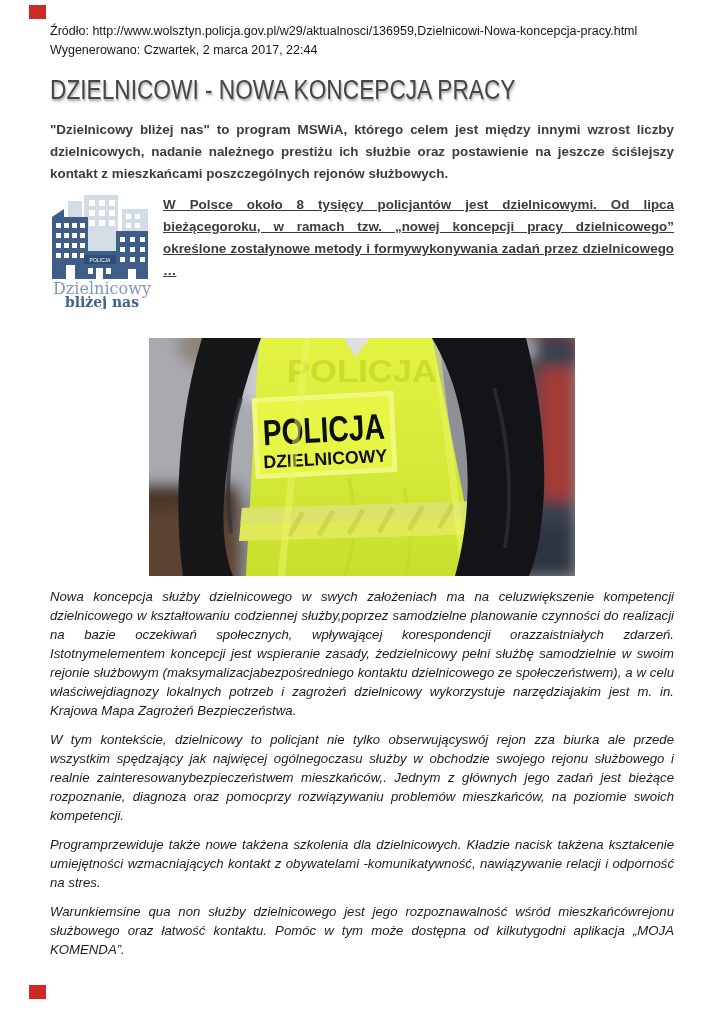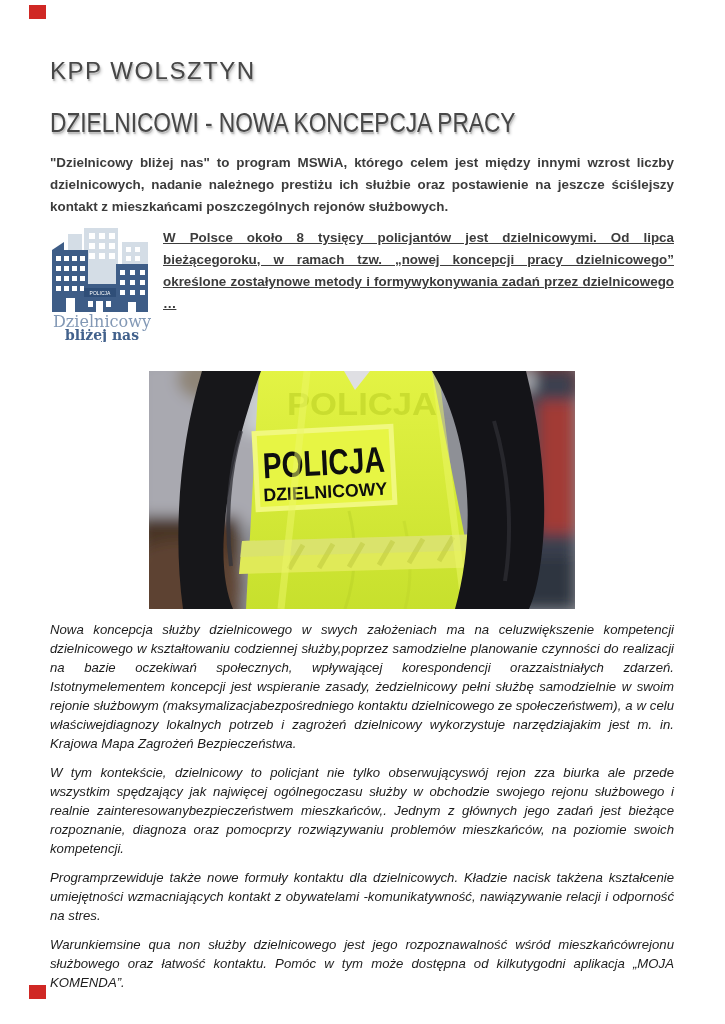--- a/index.html
+++ b/index.html
@@ -57,23 +57,24 @@
 </head>
 <body>
 
 <div class="page">
 
   <div class="corner-mark top"></div>
   <div class="corner-mark bottom"></div>
 
   <div class="content">
 
-    <h1 class="site-title">KPP WOLSZTYN</h1>
 
     <div class="meta">
+      <div>Źródło: http://www.wolsztyn.policja.gov.pl/w29/aktualnosci/136959,Dzielnicowi-Nowa-koncepcja-pracy.html</div>
+      <div>Wygenerowano: Czwartek, 2 marca 2017, 22:44</div>
     </div>
 
     <h2 class="article-title">DZIELNICOWI - NOWA KONCEPCJA PRACY</h2>
 
     <p class="lead">"Dzielnicowy bliżej nas" to program MSWiA, którego celem jest między innymi wzrost liczby dzielnicowych, nadanie należnego prestiżu ich służbie oraz postawienie na jeszcze ściślejszy kontakt z mieszkańcami poszczególnych rejonów służbowych.</p>
 
     <div class="intro-row">
       <div class="logo-box">
         <svg width="104" height="116" viewBox="0 0 104 116">
 
@@ -208,17 +209,17 @@
           <path d="M92,60 C80,100 76,150 82,195" stroke="#35353b" stroke-width="4" fill="none" opacity="0.8"></path>
           <path d="M345,50 C360,100 364,160 356,210" stroke="#2c2c32" stroke-width="4" fill="none" opacity="0.8"></path>
 
           <polygon points="195,0 221,0 206,19" fill="#dfdfe3"></polygon>
         </g>
       </svg>
     </div>
 
     <p class="body first">Nowa koncepcja służby dzielnicowego w swych założeniach ma na celuzwiększenie kompetencji dzielnicowego w kształtowaniu codziennej służby,poprzez samodzielne planowanie czynności do realizacji na bazie oczekiwań społecznych, wpływającej korespondencji orazzaistniałych zdarzeń. Istotnymelementem koncepcji jest wspieranie zasady, żedzielnicowy pełni służbę samodzielnie w swoim rejonie służbowym (maksymalizacjabezpośredniego kontaktu dzielnicowego ze społeczeństwem), a w celu właściwejdiagnozy lokalnych potrzeb i zagrożeń dzielnicowy wykorzystuje narzędziajakim  jest  m. in. Krajowa Mapa Zagrożeń Bezpieczeństwa.</p>
     <p class="body">W tym kontekście, dzielnicowy to policjant nie tylko obserwującyswój rejon zza biurka ale przede wszystkim spędzający jak najwięcej ogólnegoczasu służby w obchodzie swojego rejonu służbowego i realnie zainteresowanybezpieczeństwem mieszkańców,. Jednym z głównych jego zadań  jest bieżące rozpoznanie, diagnoza oraz pomocprzy rozwiązywaniu problemów mieszkańców, na poziomie swoich kompetencji.</p>
-    <p class="body">Programprzewiduje także nowe formuły kontaktu dla dzielnicowych. Kładzie nacisk takżena kształcenie umiejętności wzmacniających kontakt z obywatelami -komunikatywność, nawiązywanie relacji i odporność na stres.</p>
+    <p class="body">Programprzewiduje także nowe takżena szkolenia dla dzielnicowych. Kładzie nacisk takżena kształcenie umiejętności wzmacniających kontakt z obywatelami -komunikatywność, nawiązywanie relacji i odporność na stres.</p>
     <p class="body">Warunkiemsine qua non służby dzielnicowego jest jego rozpoznawalność wśród mieszkańcówrejonu służbowego oraz łatwość kontaktu. Pomóc w tym może dostępna od kilkutygodni aplikacja „MOJA KOMENDA”.</p>
 
   </div>
 </div>
 
 </body></html>

